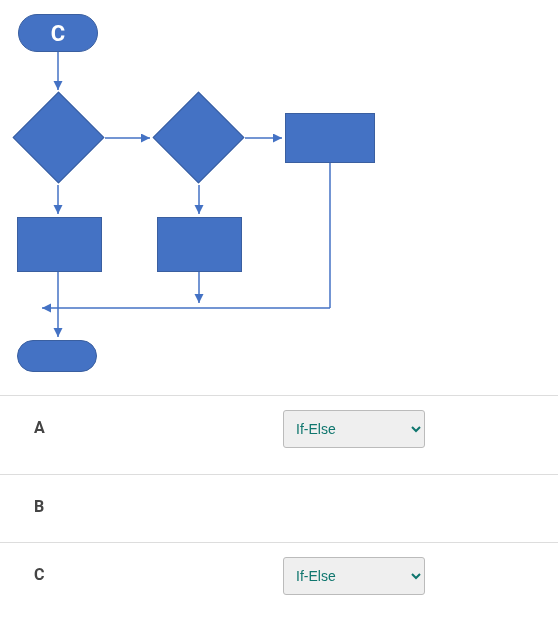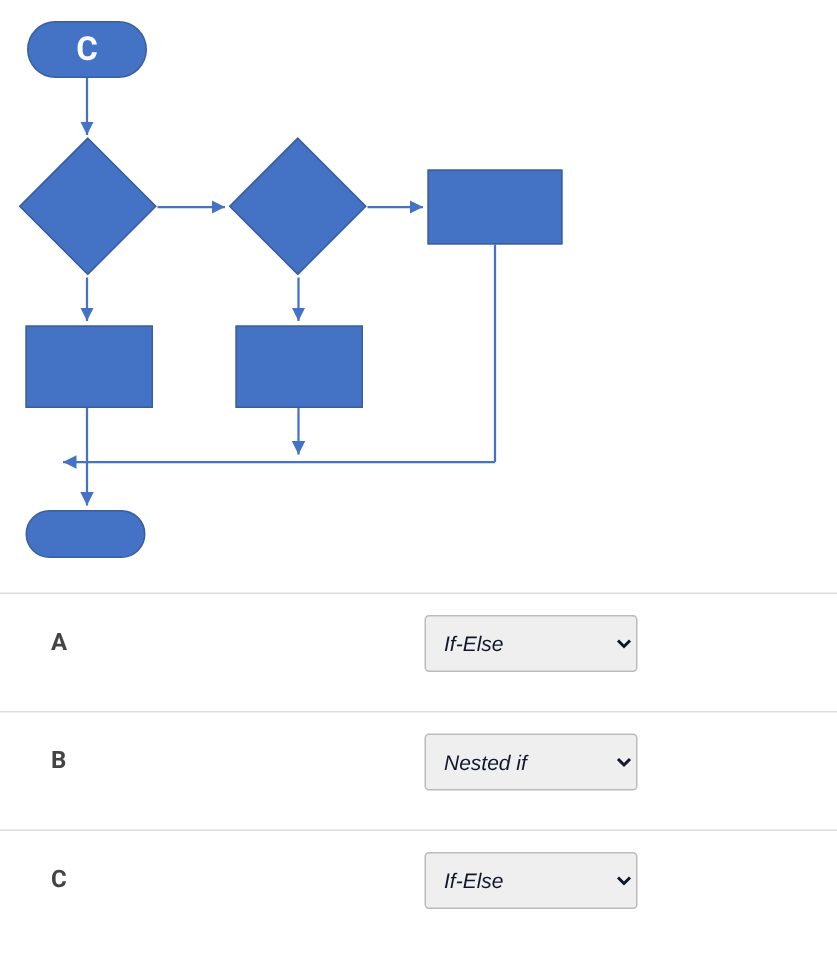--- a/index.html
+++ b/index.html
@@ -77,22 +77,21 @@
     flex: 0 0 auto;
   }
   select {
     width: 142px;
     height: 38px;
     font-size: 14px;
     padding: 6px 8px;
     background: #efefef;
     border: 1px solid #bbb;
     border-radius: 3px;
-    color: #0f172a;
-    font-style: italic;
+    color: #0f766e;
   }
 </style>
 </head>
 <body>
 
 <div class="diagram">
 
   <div class="shape pill" style="left:18px; top:14px; width:80px; height:38px;">
     <span>C</span>
   </div>
@@ -146,23 +145,20 @@
 
   <div class="row">
     <div class="label">A</div>
     <div class="control">
       <select><option>If-Else</option><option>Nested if</option></select>
     </div>
   </div>
 
   <div class="row">
     <div class="label">B</div>
-    <div class="control">
-      <select><option>If-Else</option><option selected="">Nested if</option></select>
-    </div>
   </div>
 
   <div class="row">
     <div class="label">C</div>
     <div class="control">
       <select><option>If-Else</option><option>Nested if</option></select>
     </div>
   </div>
 
 </div>

